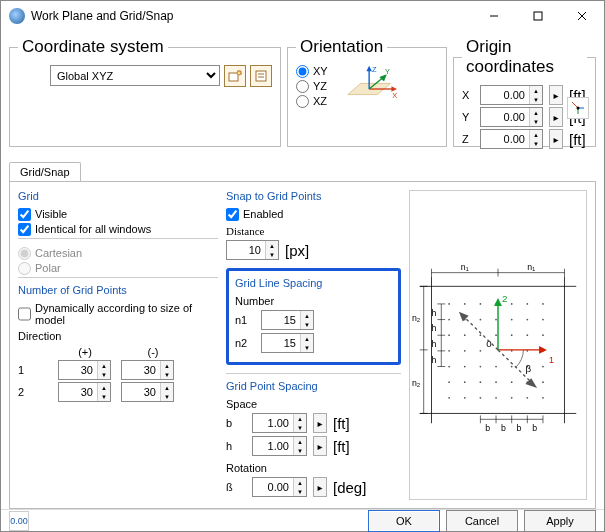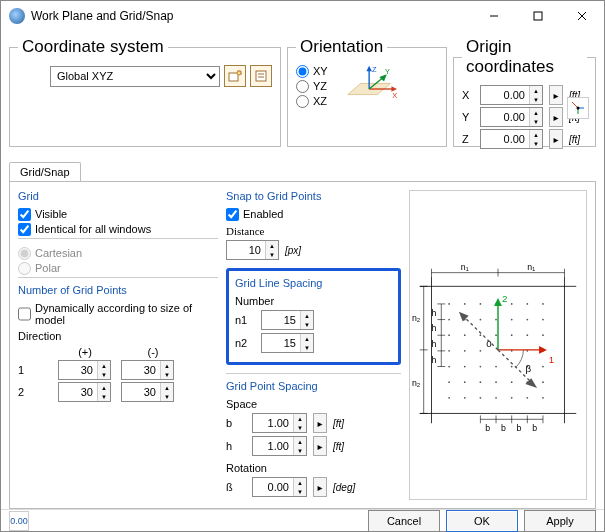--- a/index.html
+++ b/index.html
@@ -68,21 +68,21 @@
   }
   .tool-btn {
     width: 22px; height: 22px;
     border: 1px solid #a08040;
     background: #fff6e6;
     display: inline-flex; align-items: center; justify-content: center;
     font-size: 11px;
     cursor: pointer;
     vertical-align: middle;
   }
-  .coord-row { display: flex; align-items: center; gap: 4px; margin-top: 2px; padding-left: 32px; }
+  .coord-row { display: flex; align-items: flex-start; gap: 4px; margin-top: 2px; padding-left: 32px; }
   .radio-row, .check-row {
     display: flex; gap: 4px;
     margin: 2px 0;
     cursor: pointer;
   }
   input[type="radio"], input[type="checkbox"] {
     margin: 0;
   }
   .orient-body { display: flex; gap: 8px; }
   .axis-diagram {
@@ -115,21 +115,21 @@
     font-size: 6px; line-height: 1;
     cursor: pointer;
     background: #f5f5f5;
   }
   .unit-btn {
     min-width: 14px; padding: 0 2px; height: 20px;
     border: 1px solid #aaa; background: #f5f5f5;
     display: inline-flex; align-items: center; justify-content: center;
     font-size: 10px; cursor: pointer;
   }
-  .unit-txt { font-size: 10px; font-style: italic; }
+  .unit-txt { font-size: 15px; }
   .corner-btn {
     position: absolute; top: 20px; right: 6px;
     width: 22px; height: 22px;
     border: 1px solid #ccc; background: #fff;
     cursor: pointer;
     display: flex; align-items: center; justify-content: center;
   }
   
   .tab-area { margin-top: 6px; flex: 1; display: flex; flex-direction: column; }
   .tab-strip {
@@ -643,17 +643,17 @@
 
       </div>
     </div>
   </div>
 
   <div class="footer">
     <div class="footer-icon">
       <span>0.00</span>
     </div>
     <div class="spacer"></div>
+    <button class="dlg-btn primary">OK</button>
     <button class="dlg-btn">Cancel</button>
-    <button class="dlg-btn primary">OK</button>
     <button class="dlg-btn">Apply</button>
   </div>
 </div>
 
 </body></html>

